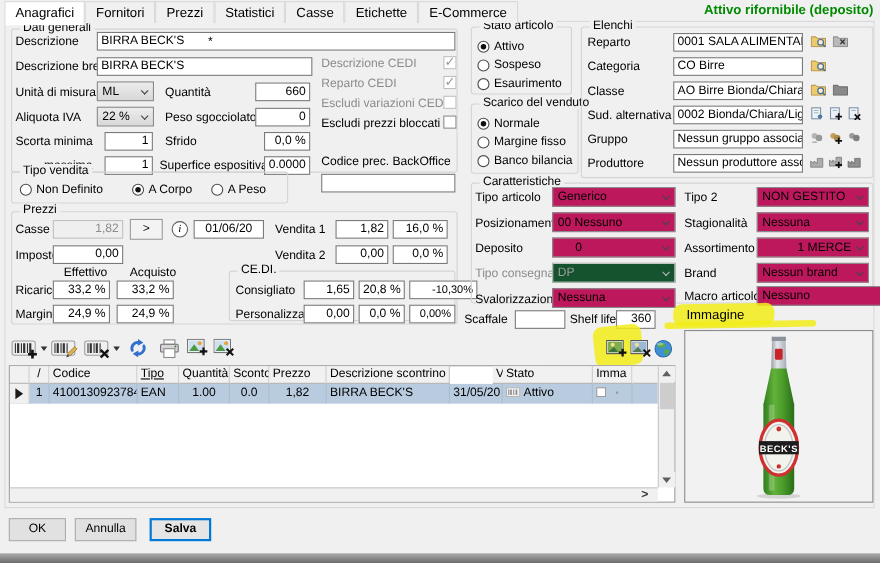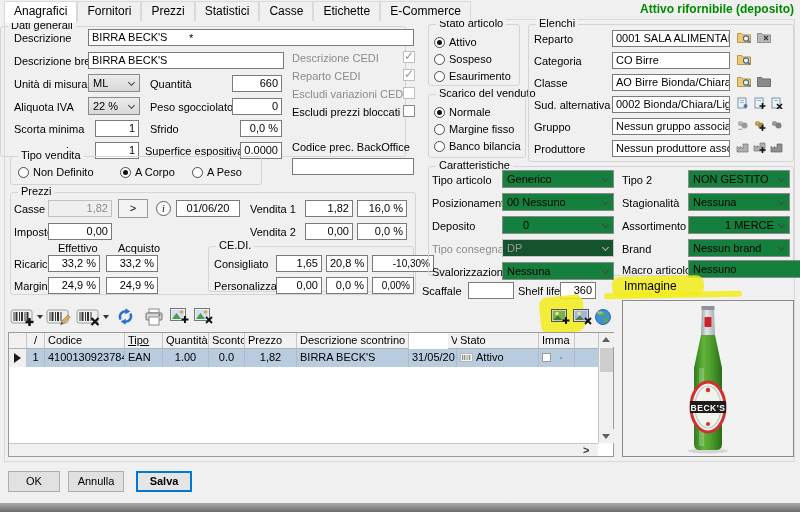--- a/index.html
+++ b/index.html
@@ -17,21 +17,21 @@
   .grp{position:absolute;border:1px solid #d4d4d4;border-radius:3px;}
   .gt{position:absolute;top:-8px;left:7px;background:#f0f0f0;padding:0 3px;font-size:11px;white-space:nowrap;}
   
   .lbl{position:absolute;font-size:11px;white-space:nowrap;line-height:13px;}
   .lbl.dis{color:#8b8b8b;}
   .tb{position:absolute;height:17px;background:#fff;border:1px solid #7a7a7a;font-size:11px;line-height:15px;
       padding:0 3px;white-space:nowrap;overflow:hidden;}
   .tb.r{text-align:right;}
   .tb.c{text-align:center;}
   .tb.dis{background:#efefef;border-color:#c0c0c0;color:#8b8b8b;}
-  .combo{position:absolute;height:18px;border:1px solid #8a8a8a;background:#15803d;font-size:11px;line-height:16px;
+  .combo{position:absolute;height:18px;border:1px solid #8a8a8a;background:#be185d;font-size:11px;line-height:16px;
          padding:0 15px 0 4px;white-space:nowrap;overflow:hidden;}
   .combo.gray{background:linear-gradient(#ececec,#d8d8d8);}
   .combo.dis{background:#14532d;color:#9b9b9b;border-color:#c6c6c6;}
   .chev{position:absolute;right:5px;top:5px;width:5px;height:5px;border-right:1px solid #454545;
         border-bottom:1px solid #454545;transform:rotate(45deg);}
   .combo.dis .chev{border-color:#b0b0b0;}
   
   .radio-row{position:absolute;display:flex;align-items:center;gap:4px;font-size:11px;white-space:nowrap;}
   .rd{width:11px;height:11px;border:1px solid #4a4a4a;border-radius:50%;background:#fff;position:relative;flex:0 0 auto;}
   .rd.sel::after{content:"";position:absolute;left:2px;top:2px;width:5px;height:5px;border-radius:50%;background:#111;}
@@ -82,21 +82,21 @@
     <div class="tab">Fornitori</div>
     <div class="tab">Prezzi</div>
     <div class="tab">Statistici</div>
     <div class="tab">Casse</div>
     <div class="tab">Etichette</div>
     <div class="tab">E-Commerce</div>
   </div>
   <div class="status-text">Attivo rifornibile (deposito)</div>
   <div class="panel"></div>
 
-  <div class="grp" style="left:0;top:26px;width:406px;height:131px;">
+  <div class="grp" style="left:10px;top:26px;width:406px;height:131px;">
     <span class="gt">Dati generali</span>
   </div>
   <span class="lbl" style="left:14px;top:32px;">Descrizione</span>
   <div class="tb" style="left:88px;top:29px;width:326px;">
     <span>BIRRA BECK'S</span>
     <span class="star">*</span>
   </div>
   <span class="lbl" style="left:14px;top:55px;">Descrizione breve</span>
   <div class="tb" style="left:88px;top:52px;width:196px;">BIRRA BECK'S</div>
   <span class="lbl" style="left:14px;top:78px;">Unità di misura</span>

